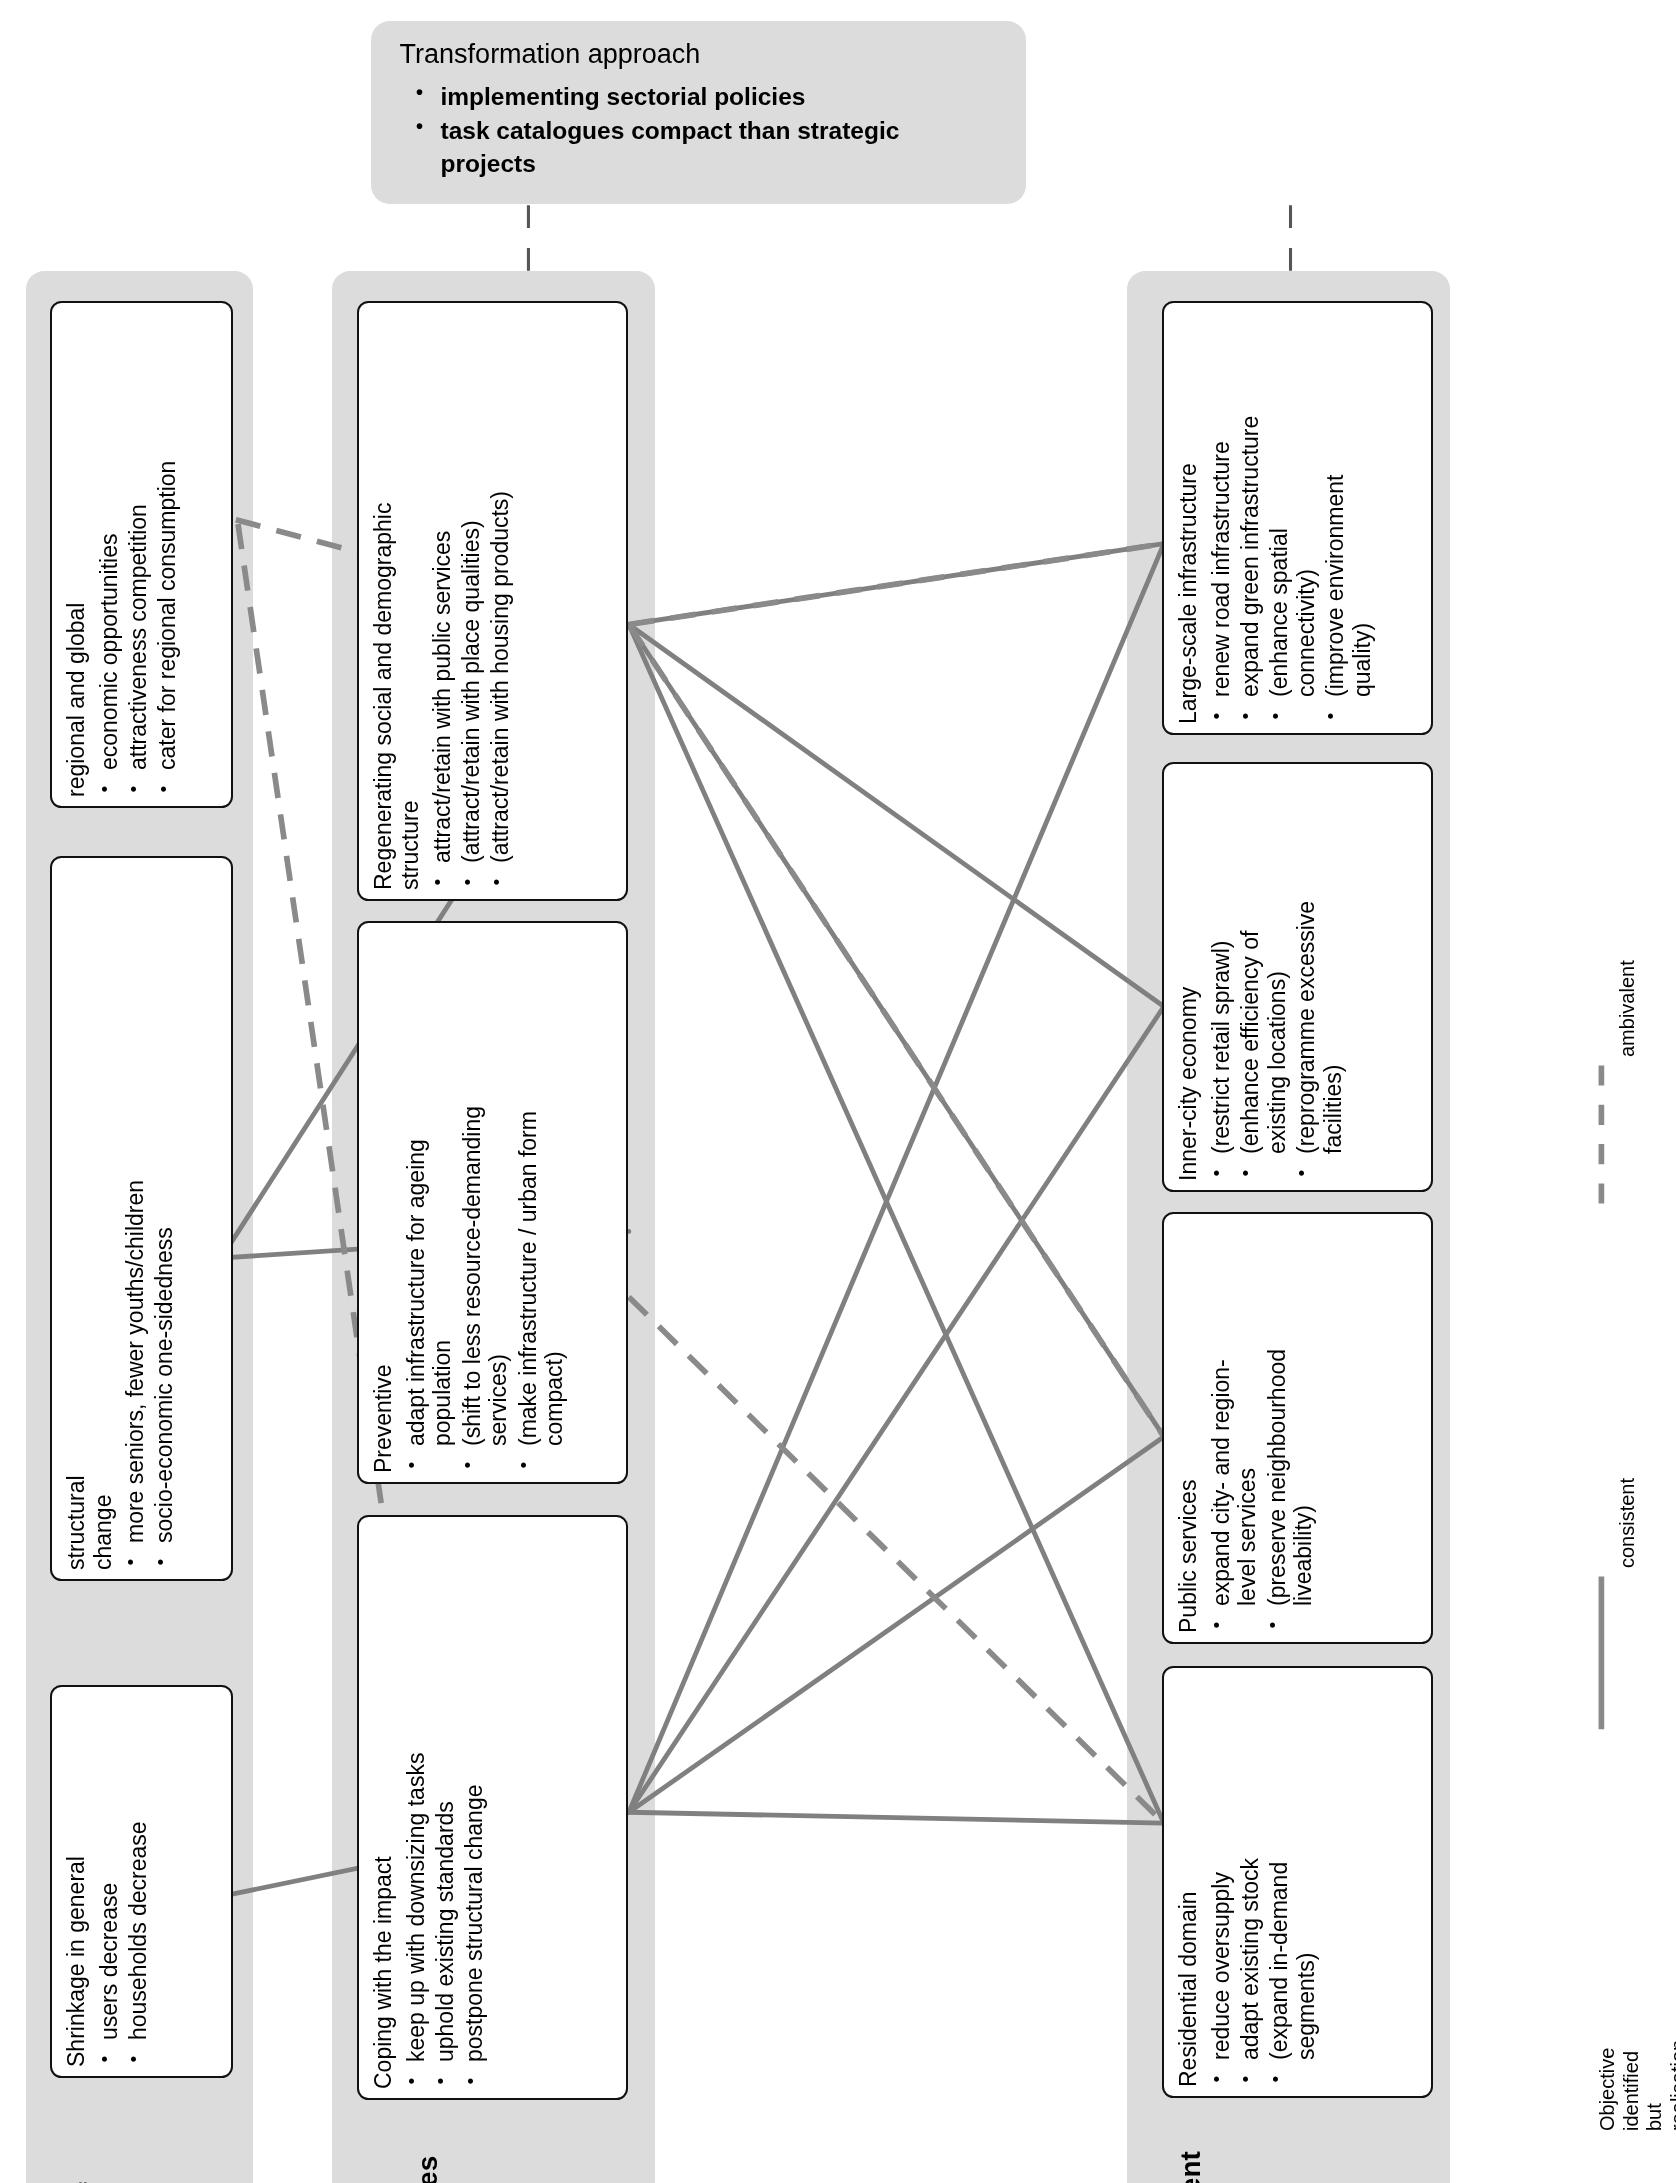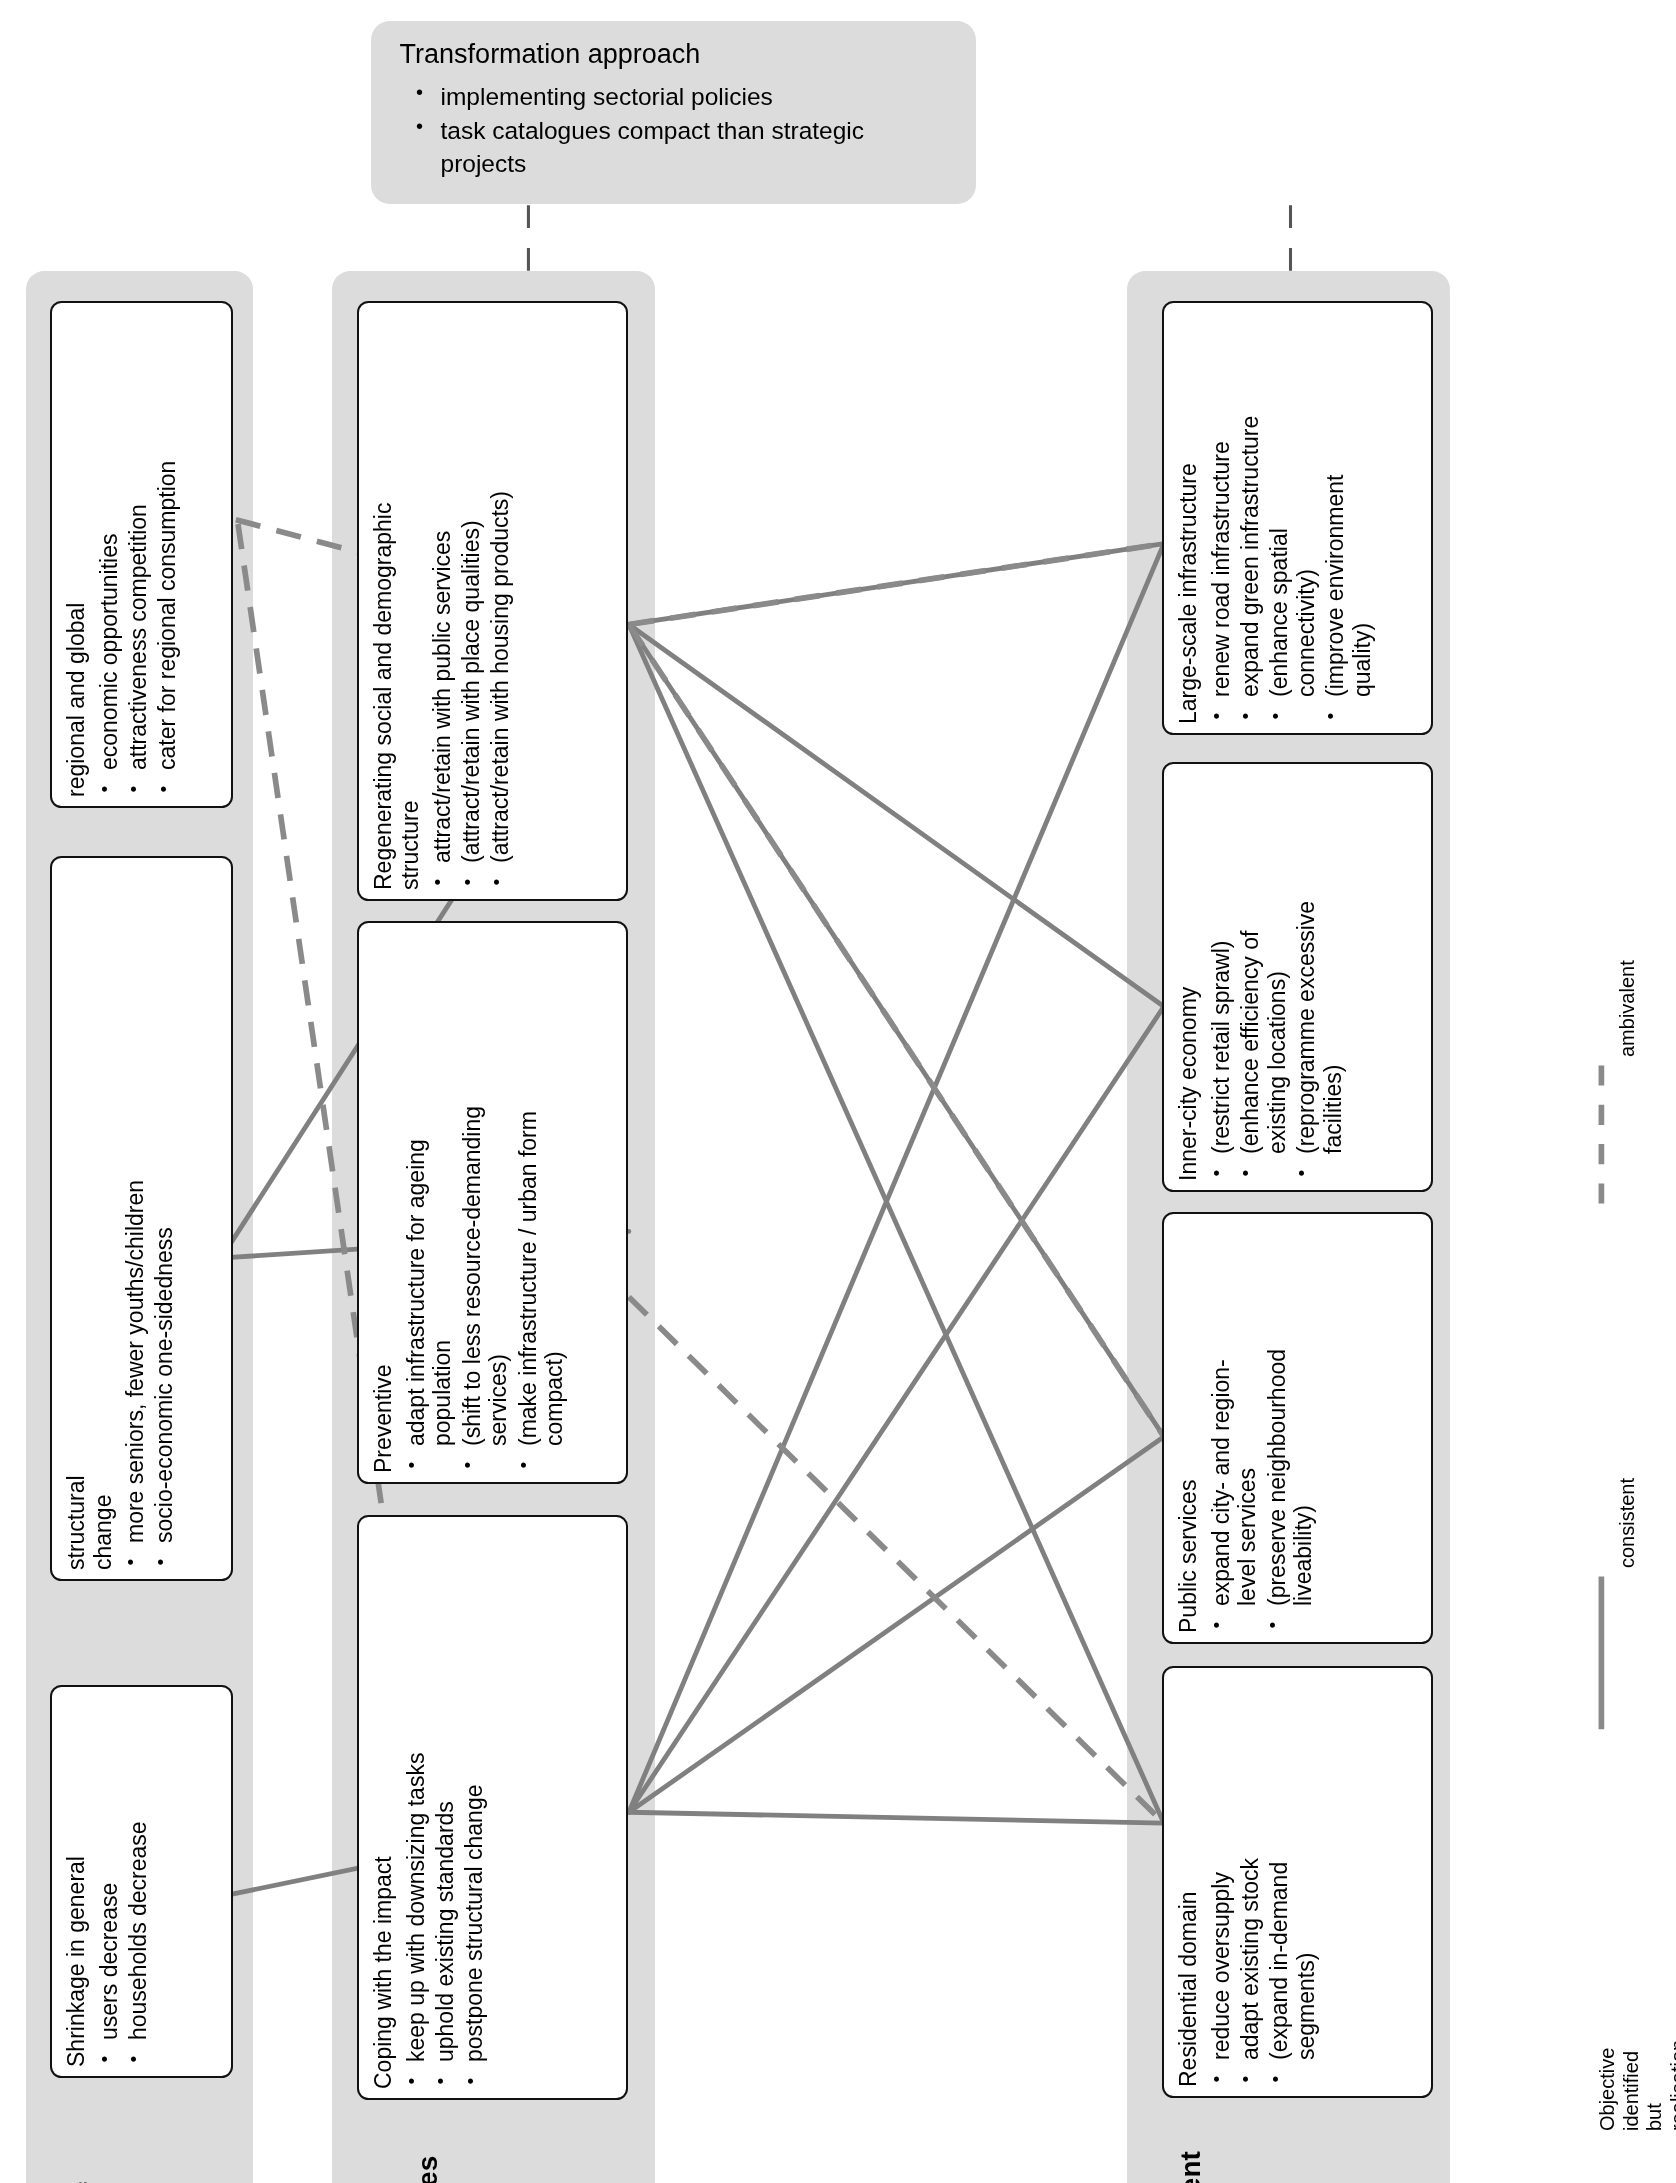--- a/index.html
+++ b/index.html
@@ -7,21 +7,21 @@
        font-family:"Liberation Sans", sans-serif;color:#000;}
   #stage{position:absolute;left:0;top:0;width:1677px;height:2407px;overflow:hidden;}
 
   
   .band{position:absolute;background:#dcdcdc;border-radius:18.3px;}
 
   
   .topbox{position:absolute;background:#dcdcdc;border-radius:19px;
           box-sizing:border-box;padding:15px 26px 13px 26px;}
   .topbox .t-title{font-size:27px;line-height:1.12;margin:2.6px 0 11.4px 2.6px;}
-  .topbox ul{list-style:none;margin:0;padding:0 0 0 19px;}
+  .topbox ul{list-style:none;margin:0;padding:0 0 0 19px;font-weight:bold;}
   .topbox li{font-size:24.5px;line-height:1.36;position:relative;padding-left:24.5px;}
   .topbox li:before{content:"\2022";position:absolute;left:0;top:-0.9px;font-size:20px;}
 
   
   .nbox{position:absolute;background:#ffffff;border:2.6px solid #111;
         border-radius:11.4px;box-sizing:border-box;overflow:hidden;}
   .rot{position:absolute;left:0;top:0;transform-origin:0 0;
        box-sizing:border-box;}
   .rot .n-title{font-size:23px;line-height:1.14;margin:0 0 6.1px 0;white-space:nowrap;}
   .rot ul{list-style:none;margin:0;padding:0;}
@@ -43,21 +43,21 @@
 </style>
 </head>
 <body>
 
 <div id="stage">
 
   <div class="band" style="left:26px;  top:271px;  width:227px;  height:2122px;"></div>
   <div class="band" style="left:332px; top:271px;  width:323px;  height:2122px;"></div>
   <div class="band" style="left:1127px;top:271px;  width:323px;  height:2122px;"></div>
 
-  <div class="topbox" style="left:371px; top:21px; width:605px; height:183px;">
+  <div class="topbox" style="left:371px; top:21px; width:655px; height:183px;">
     <div class="t-title">Transformation approach</div>
     <ul>
       <li>implementing sectorial policies</li>
       <li>task catalogues compact than strategic projects</li>
     </ul>
   </div>
 
   <svg id="links" viewBox="0 0 3840 5512" preserveAspectRatio="none">
 
     <line x1="1210" y1="470" x2="1210" y2="625" stroke="#555" stroke-width="7" stroke-dasharray="52 46"></line>

